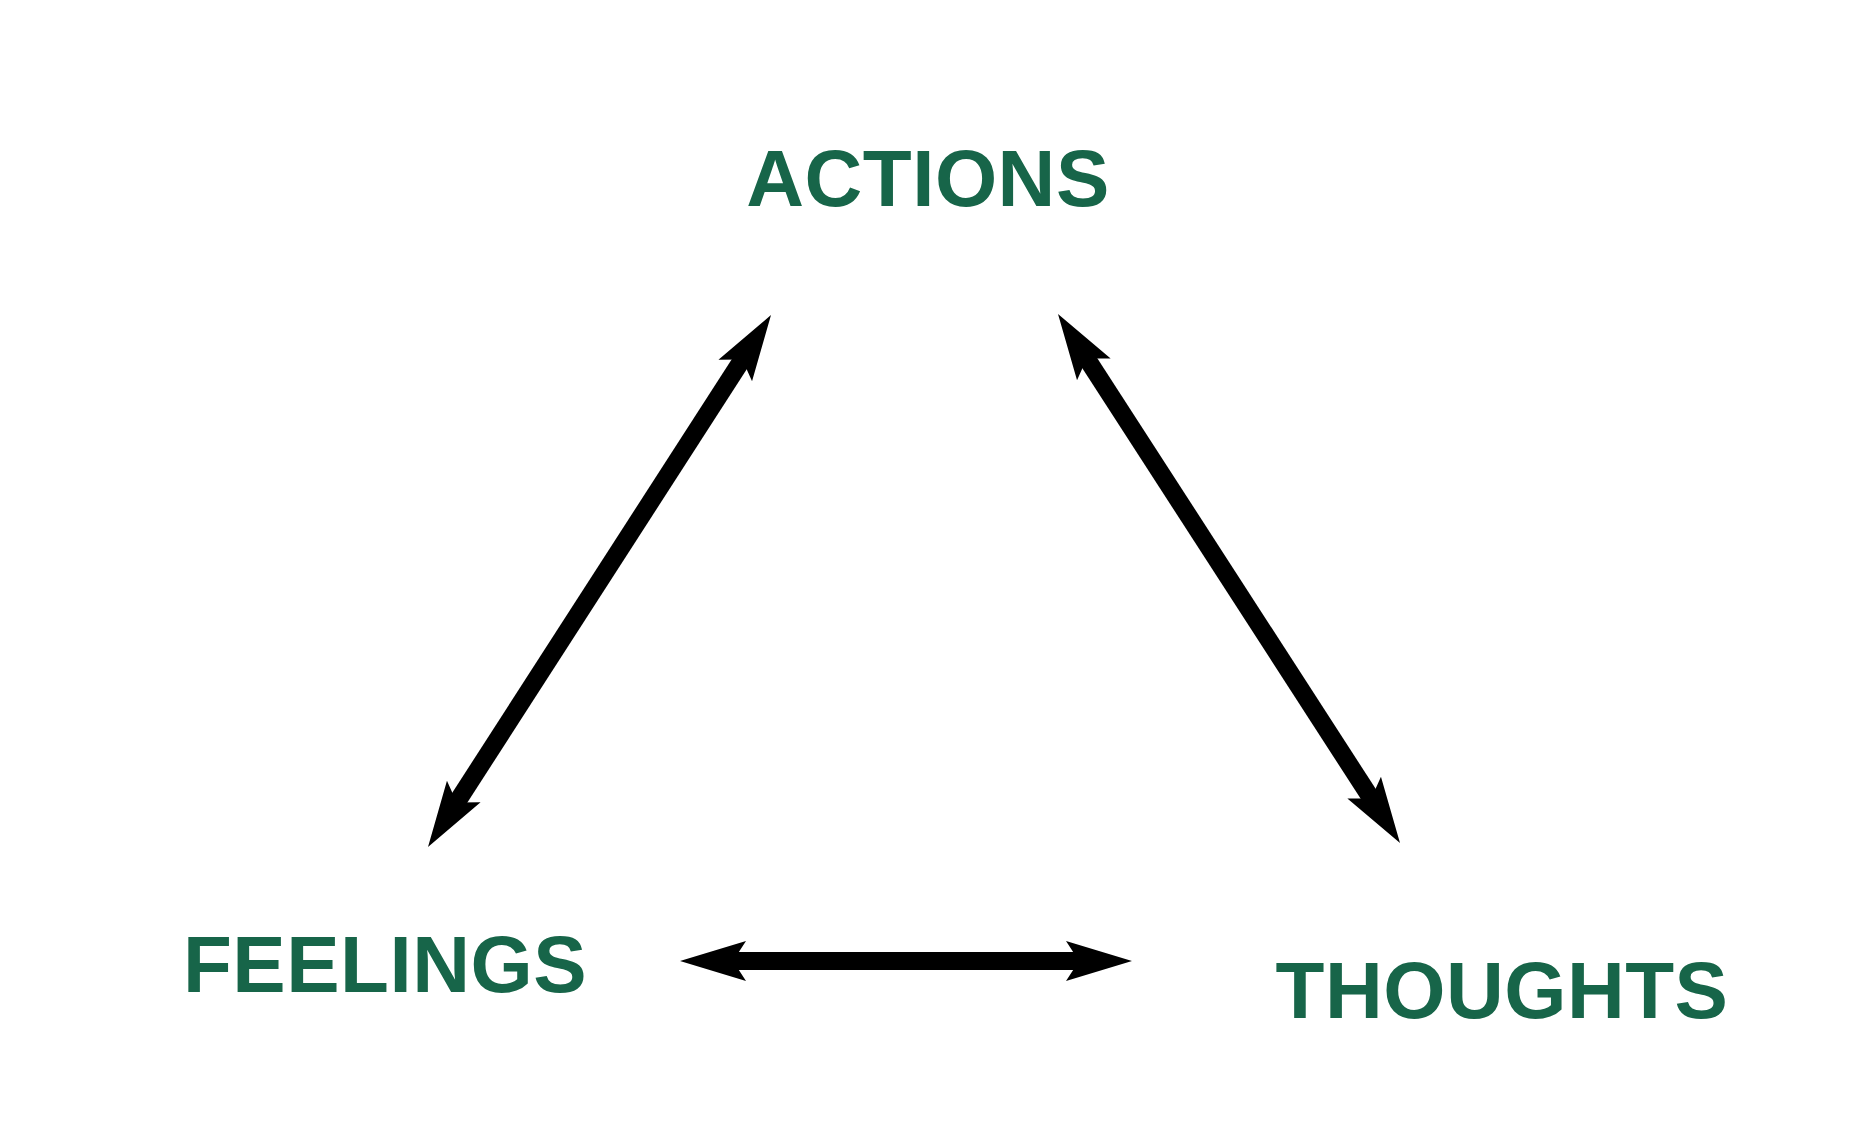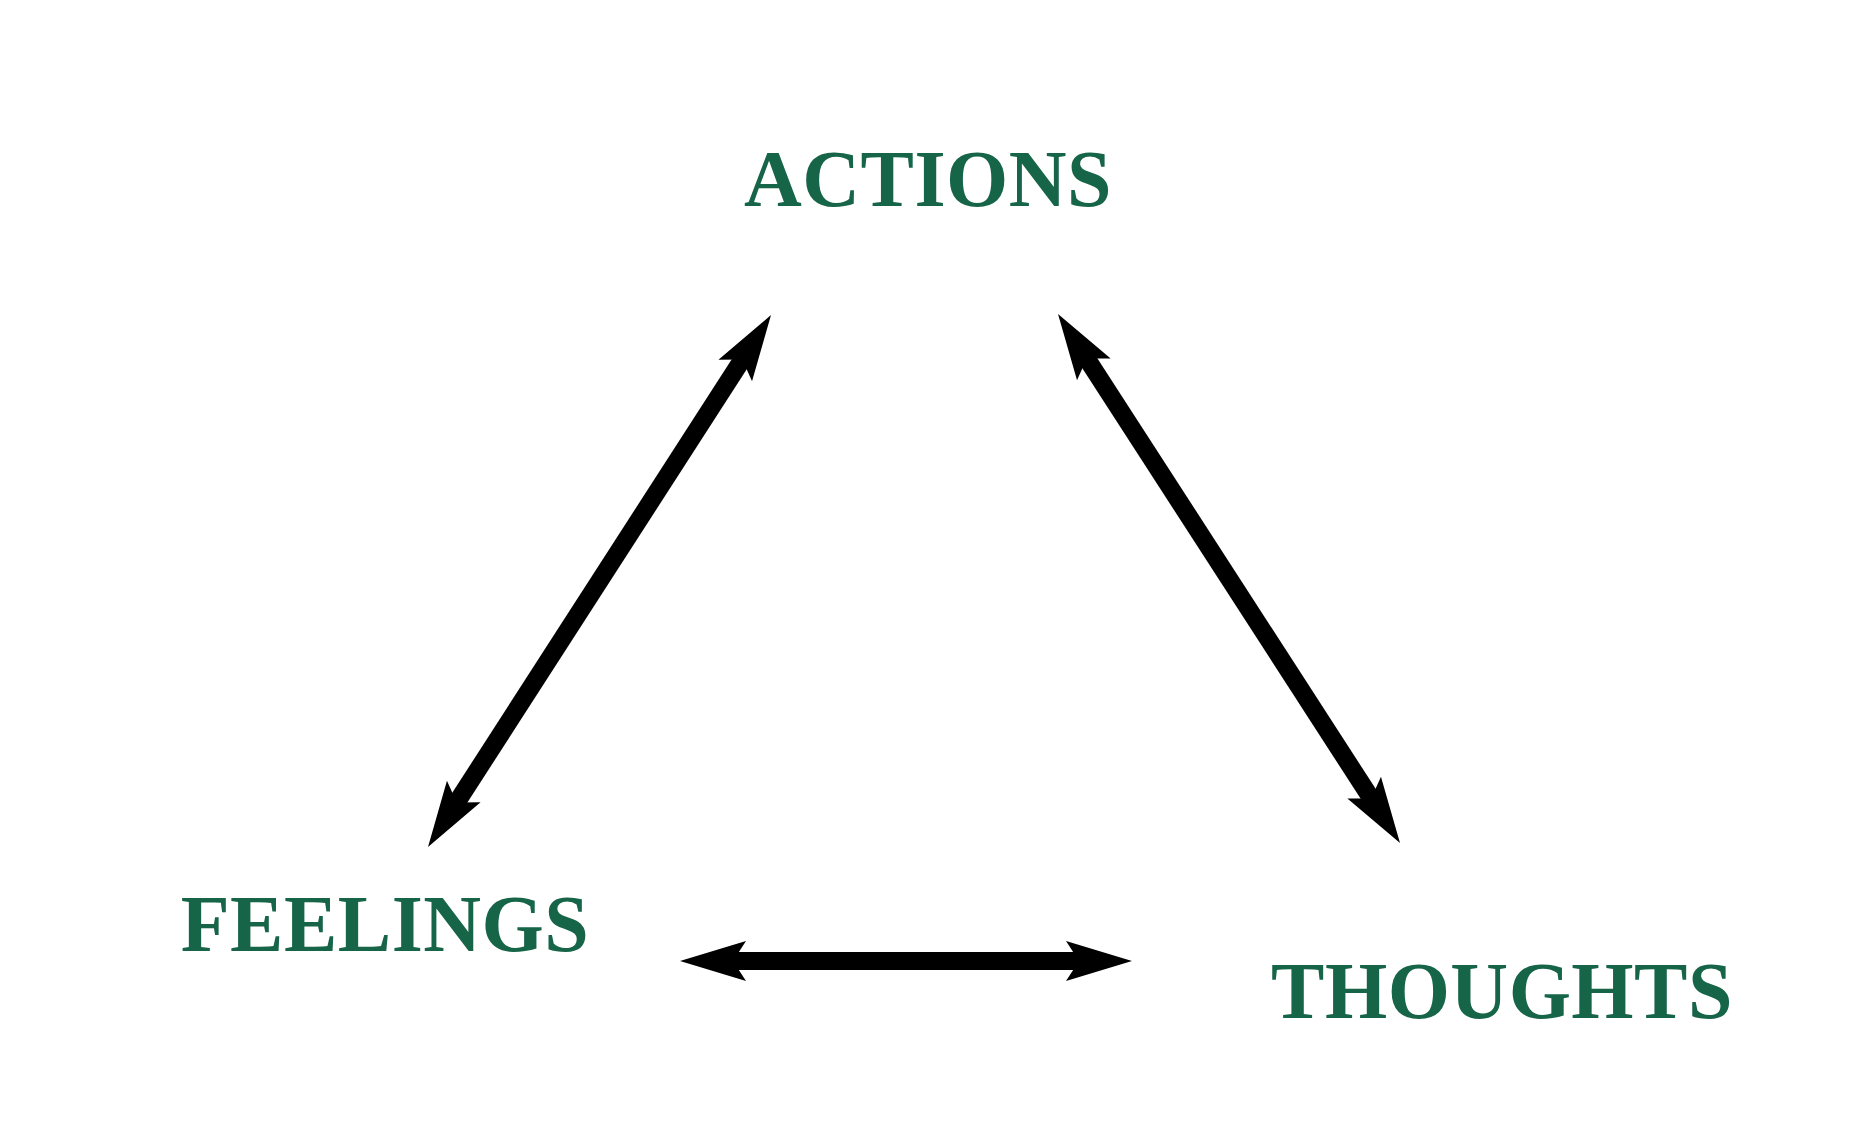--- a/index.html
+++ b/index.html
@@ -6,38 +6,38 @@
     margin: 0;
     padding: 0;
     background: #ffffff;
   }
   .canvas {
     position: relative;
     width: 1865px;
     height: 1140px;
     background: #ffffff;
     overflow: hidden;
-    font-family: Liberation Serif, serif;
+    font-family: Liberation Sans, sans-serif;
   }
   .arrows-layer {
     position: absolute;
     left: 0;
     top: 0;
   }
   .node-label {
     position: absolute;
     transform: translate(-50%, -50%);
     font-weight: bold;
     font-size: 80px;
     letter-spacing: 0.5px;
     white-space: nowrap;
     user-select: none;
   }
   .label-actions  { left: 928px;  top: 179px; }
-  .label-feelings { left: 385px;  top: 924px; }
+  .label-feelings { left: 385px;  top: 965px; }
   .label-thoughts { left: 1502px; top: 963px; margin-top: 28px; }
 </style>
 </head>
 <body>
 
 <div class="canvas">
   <svg id="arrows" class="arrows-layer" width="1865" height="1140" viewBox="0 0 1865 1140" aria-hidden="true">
       <g>
         <line x1="455.63562285760264" y1="804.136584955555" x2="743.3643771423973" y2="357.86341504444493" stroke="#000000" stroke-width="18"></line>
         <polygon points="0,0 -66,-20 -53,0 -66,20" transform="translate(771,315) rotate(-57.188633201931886)" fill="#000000"></polygon>

